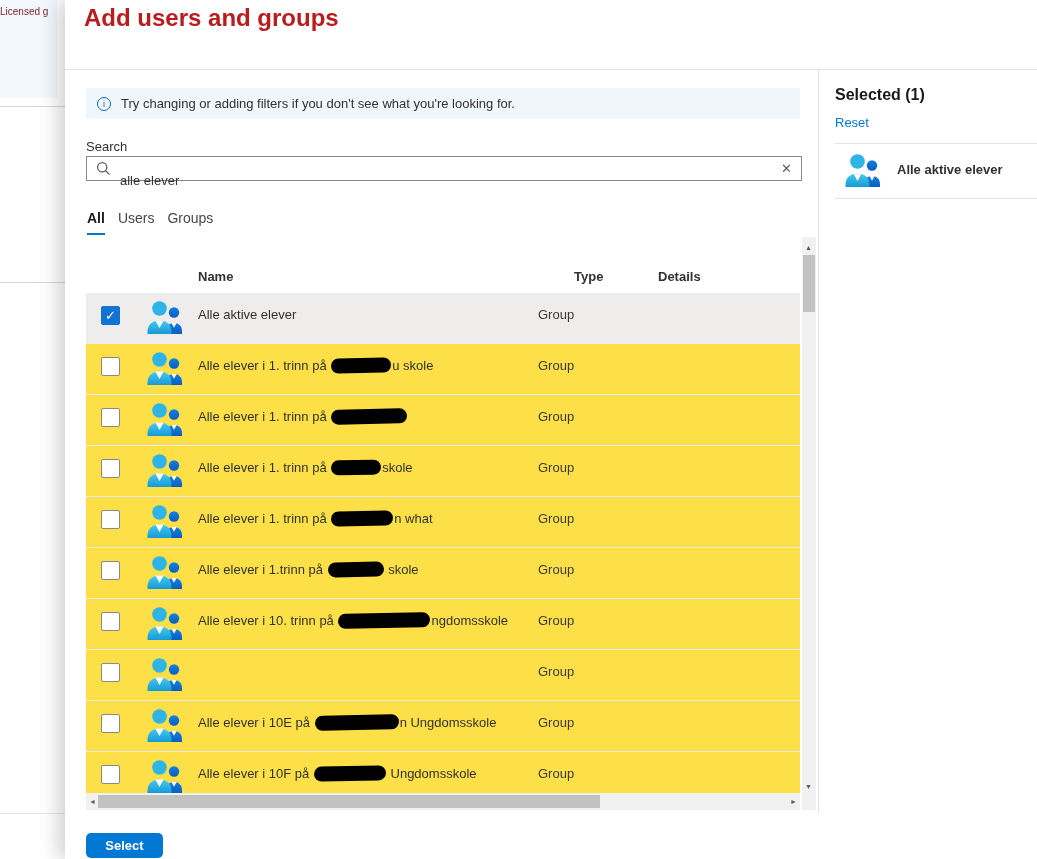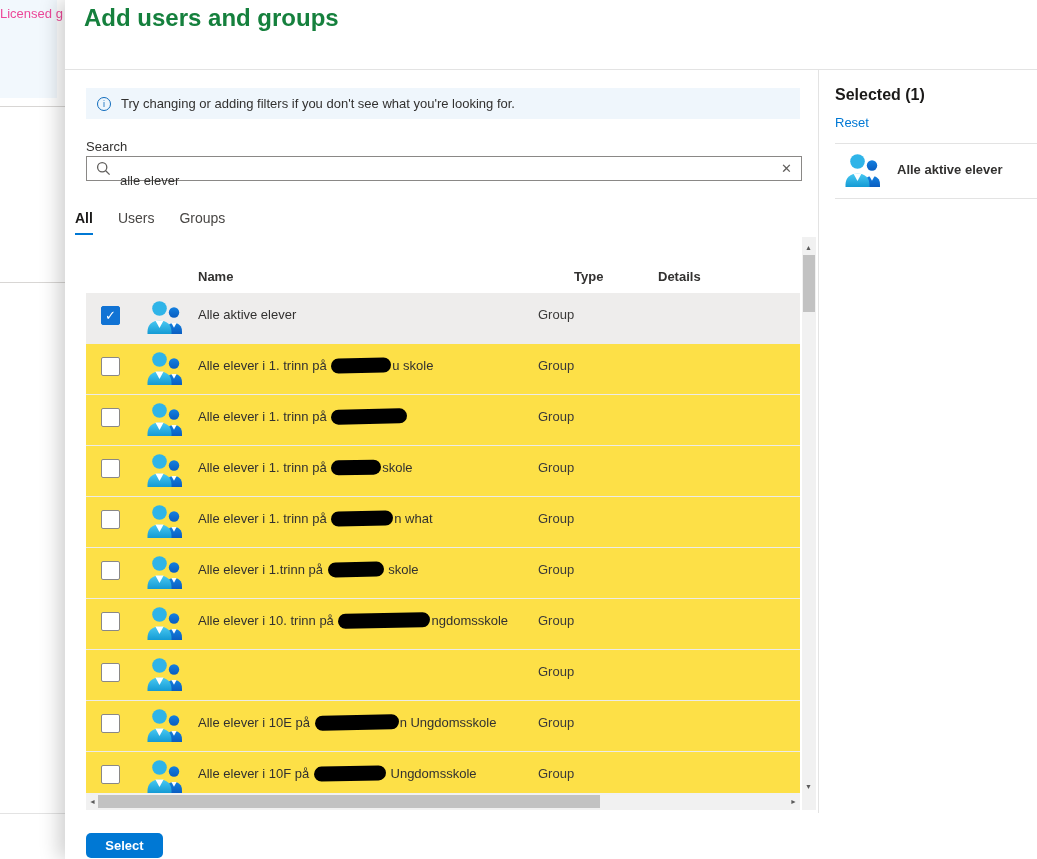--- a/index.html
+++ b/index.html
@@ -1,47 +1,47 @@
 <!DOCTYPE html>
 <html><head>
 <meta charset="utf-8">
 <style>
   * { margin:0; padding:0; box-sizing:border-box; }
   html,body { width:1037px; height:859px; overflow:hidden; background:#fff;
               font-family:"Liberation Sans","DejaVu Sans",sans-serif; color:#323130; }
 
   
   .bg-highlight { position:absolute; left:0; top:0; width:57px; height:98px; background:#f2f8fd; }
-  .bg-link { position:absolute; left:0; top:6px; font-size:13px; color:#ec4899; white-space:nowrap; }
+  .bg-link { position:absolute; left:0; top:6px; font-size:10px; color:#7f1d1d; white-space:nowrap; }
   .bg-line { position:absolute; left:0; width:65px; height:1px; background:#d8d6d4; }
 
   
   .panel { position:absolute; left:65px; top:0; width:972px; height:859px; background:#fff;
            box-shadow:-7px 0 18px rgba(0,0,0,0.18); }
-  .panel-title { position:absolute; left:19px; top:4px; font-size:24px; font-weight:600; color:#15803d; }
+  .panel-title { position:absolute; left:19px; top:4px; font-size:24px; font-weight:600; color:#b91c1c; }
   .hdiv { position:absolute; left:0; width:972px; height:1px; background:#e3e3e3; }
   .vdiv { position:absolute; left:753px; top:70px; width:1px; height:743px; background:#e3e3e3; }
 
   
   .banner { position:absolute; left:21px; top:88px; width:714px; height:31px; background:#eff6fc;
             display:flex; align-items:center; font-size:13px; color:#323130; }
   .info-icon { width:14px; height:14px; border:1px solid #0f6cbd; border-radius:50%; color:#0f6cbd;
                font-size:9px; line-height:12px; text-align:center; margin:0 10px 0 11px; flex:none; }
 
   
   .search-label { position:absolute; left:21px; top:139px; font-size:13px; }
   .search-box { position:absolute; left:21px; top:156px; width:716px; height:25px; border:1px solid #8a8886;
                 background:#fff; display:flex; align-items:center; }
   .search-box svg { margin:0 9px 0 9px; flex:none; }
   .search-box input { border:none; outline:none; flex:1; font-size:13px; color:#323130; height:100%;
                       font-family:"Liberation Sans","DejaVu Sans",sans-serif; background:transparent;margin-top:24px; }
   .clear-x { flex:none; margin-right:9px; font-size:13px; color:#605e5c; cursor:pointer; }
 
   
-  .tabs { position:absolute; left:10px; top:210px; display:flex; gap:25px; font-size:14px; }
+  .tabs { position:absolute; left:22px; top:210px; display:flex; gap:13px; font-size:14px; }
   .tab { color:#484644; padding-bottom:7px; cursor:pointer; }
   .tab.active { color:#1b1a19; font-weight:600; border-bottom:2px solid #0078d4; }
 
   
   .thead { position:absolute; left:21px; top:261px; width:714px; height:31px; font-size:13px; font-weight:600; }
   .thead span { position:absolute; top:8px; }
   .th-name { left:112px; } .th-type { left:452px;margin-left:36px; } .th-details { left:572px; }
 
   .viewport { position:absolute; left:21px; top:293px; width:714px; height:500px; overflow:hidden; }
   .row { position:relative; width:714px; height:51px; border-bottom:1px solid #ecebe9; background:#fde047; }

